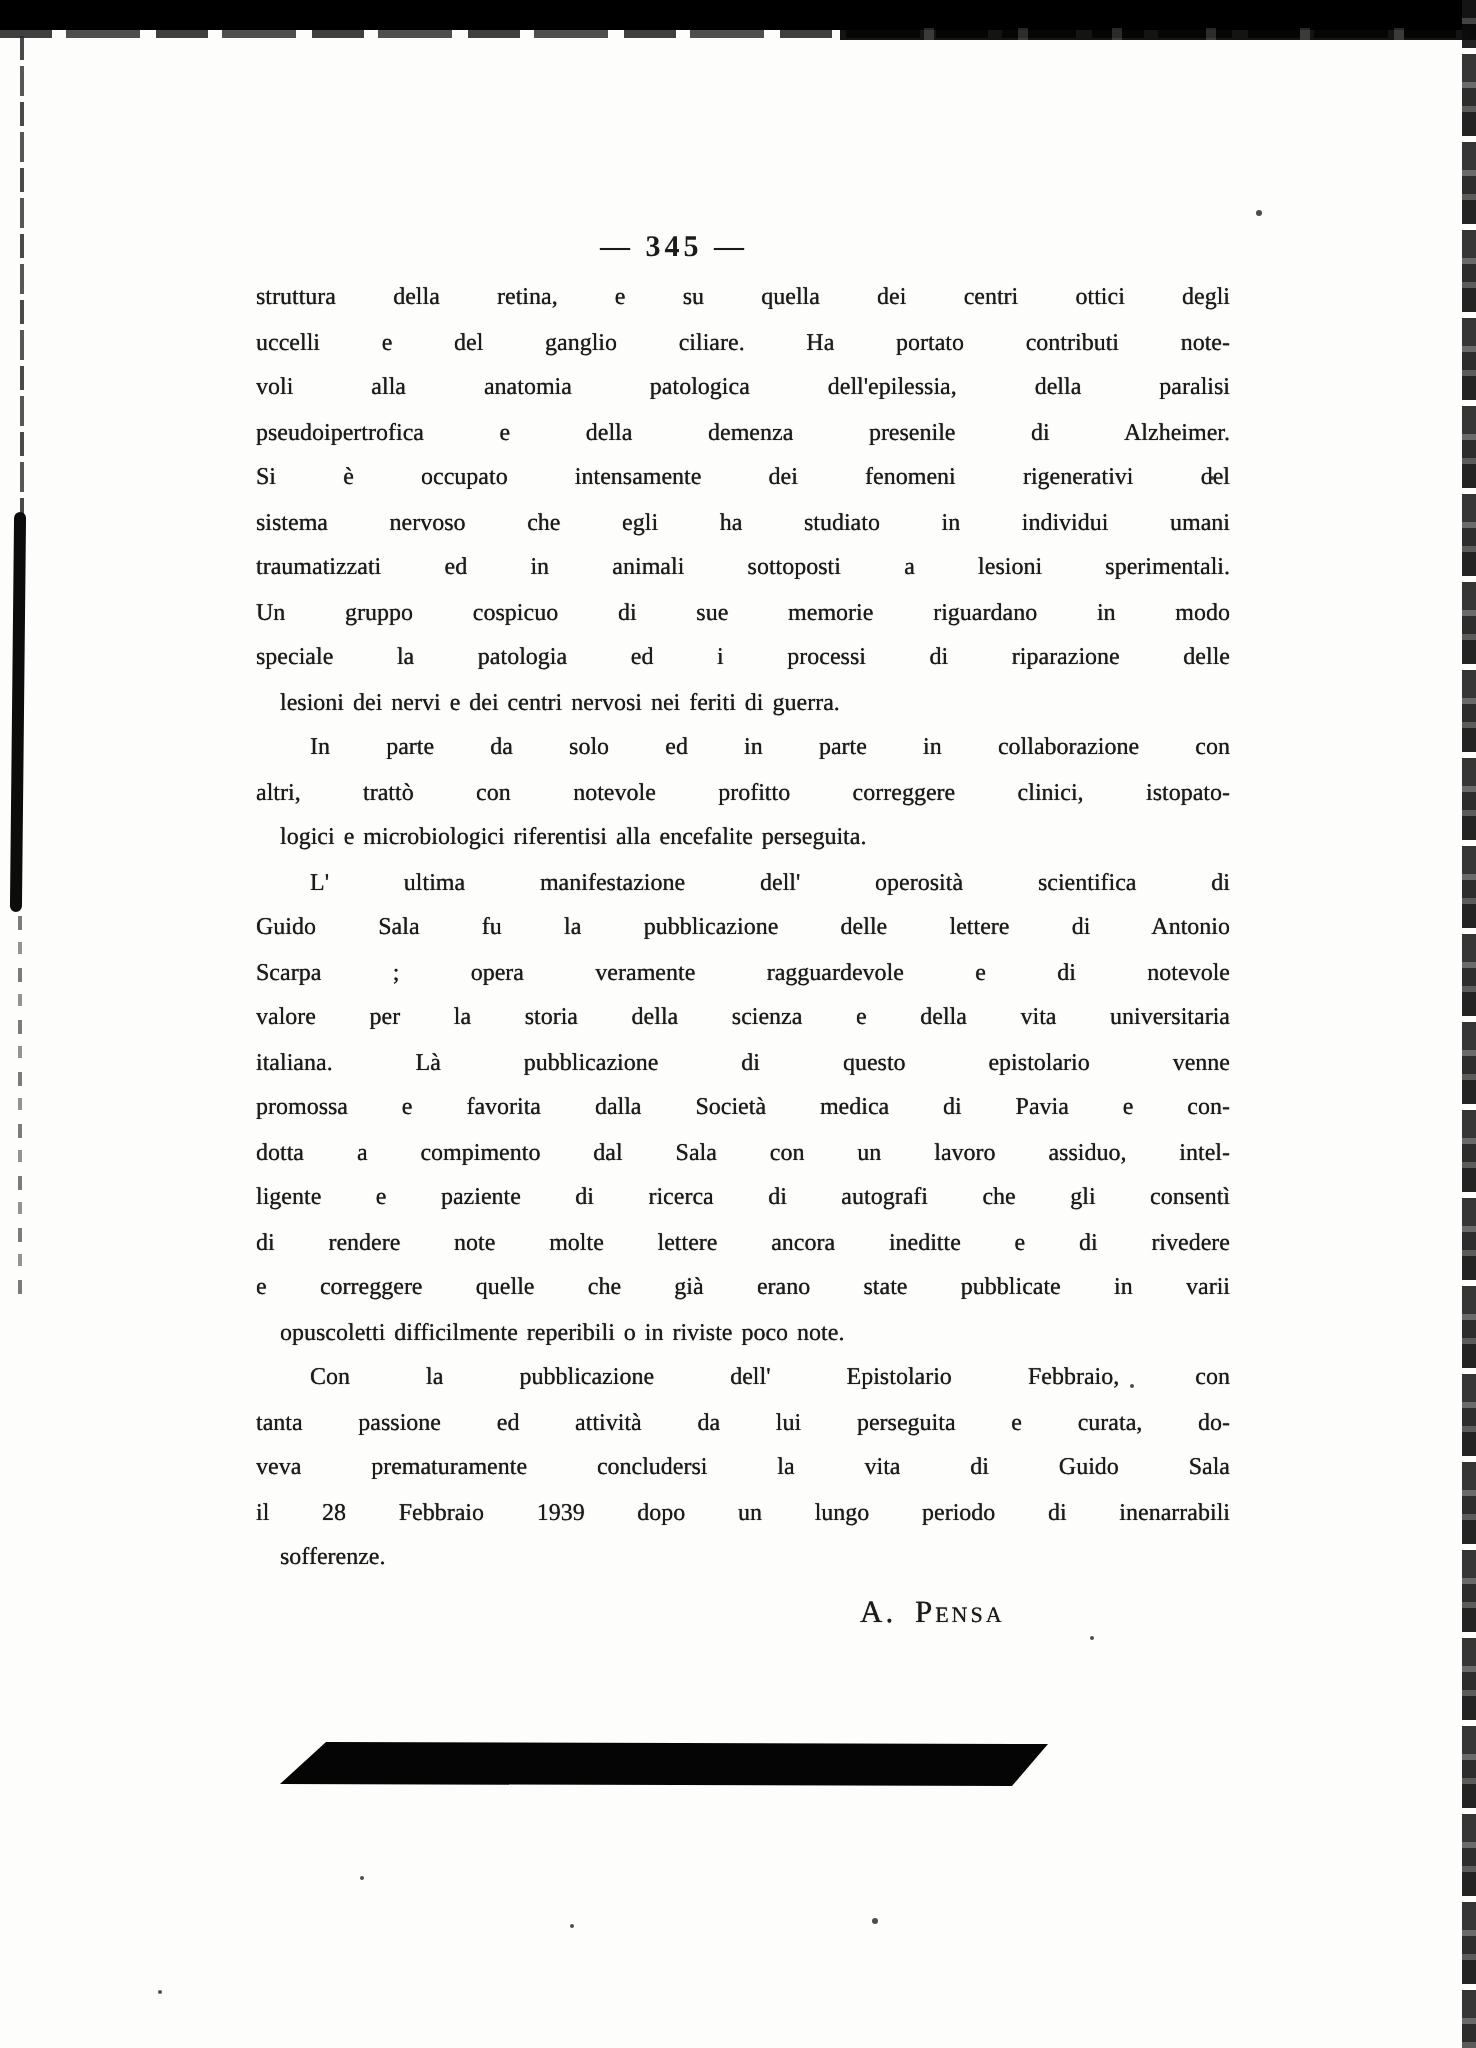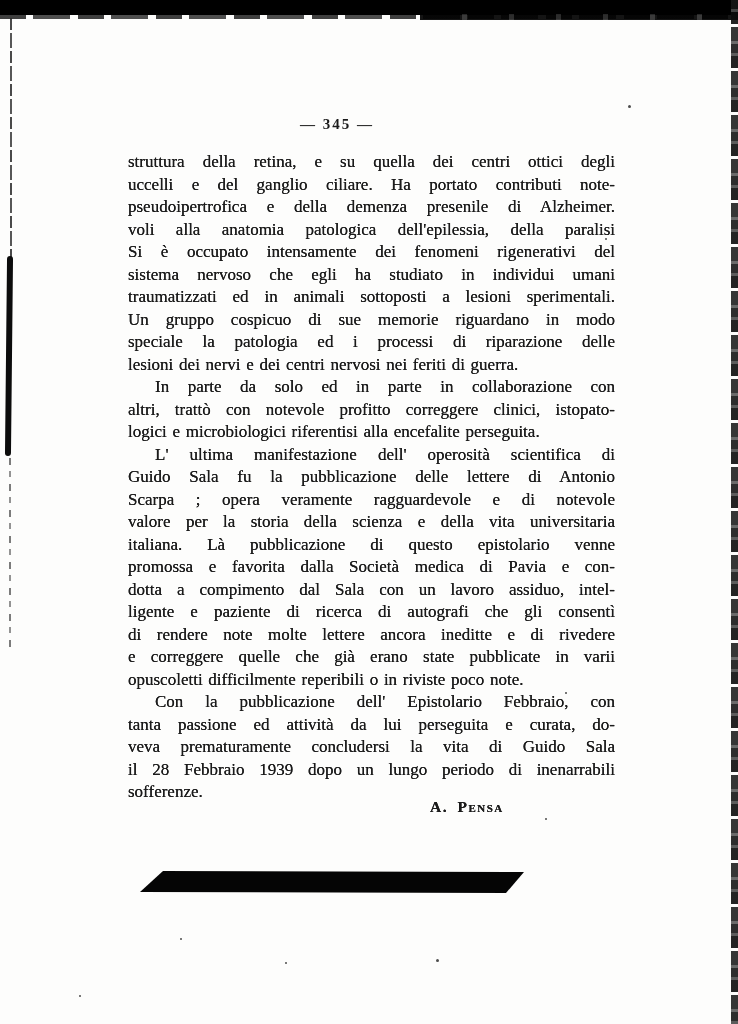--- a/index.html
+++ b/index.html
@@ -62,38 +62,37 @@
   }
   .speck{position:absolute;background:#4d4d4d;border-radius:50%;}
   
   .page-number{
     position:absolute;top:116px;left:0;width:738px;
     text-align:center;
     transform:translateX(-32px);
     font-size:15px;font-weight:bold;letter-spacing:2px;
   }
   .body-text{
-    position:absolute;top:151px;left:128px;width:487px;
-    font-size:17px;line-height:22.5px;
+    position:absolute;top:137px;left:128px;width:487px;
+    font-size:12px;line-height:22.5px;
     word-spacing:1.5px;
     text-shadow:0 0 .4px currentColor;
   }
   .line{
     height:22.5px;overflow:hidden;
     text-align:justify;text-align-last:justify;
     white-space:normal;
   }
   .line.indent{text-indent:27px;}
-  .line.end{text-align-last:left;}
+  .line.end{text-align-last:left;margin-left:12px;}
   .signature{
     position:absolute;top:798px;left:430px;
     font-size:15.5px;font-variant:small-caps;letter-spacing:1.5px;
     text-shadow:0 0 .4px currentColor;
     word-spacing:4px;
-    font-weight:bold;
   }
   .ink-mark-svg{position:absolute;top:0;left:0;pointer-events:none;}
 </style>
 </head>
 <body>
 
 <div class="scan-top"></div>
 <div class="scan-top-right"></div>
 <div class="scan-right"></div>
 <div class="scan-left-thin-a"></div>
@@ -107,22 +106,22 @@
 <div class="speck" style="left:180px;top:938px;width:2px;height:2px;"></div>
 <div class="speck" style="left:285px;top:962px;width:2px;height:2px;"></div>
 <div class="speck" style="left:436px;top:959px;width:3px;height:3px;"></div>
 <div class="speck" style="left:79px;top:995px;width:2px;height:2px;"></div>
 
 <div class="page-number">— 345 —</div>
 
 <div class="body-text">
   <div class="line">struttura della retina, e su quella dei centri ottici degli</div>
   <div class="line">uccelli e del ganglio ciliare. Ha portato contributi note-</div>
+  <div class="line">voli alla anatomia patologica dell'epilessia, della paralisi</div>
   <div class="line">pseudoipertrofica e della demenza presenile di Alzheimer.</div>
-  <div class="line">voli alla anatomia patologica dell'epilessia, della paralisi</div>
   <div class="line">Si è occupato intensamente dei fenomeni rigenerativi del</div>
   <div class="line">sistema nervoso che egli ha studiato in individui umani</div>
   <div class="line">traumatizzati ed in animali sottoposti a lesioni sperimentali.</div>
   <div class="line">Un gruppo cospicuo di sue memorie riguardano in modo</div>
   <div class="line">speciale la patologia ed i processi di riparazione delle</div>
   <div class="line end">lesioni dei nervi e dei centri nervosi nei feriti di guerra.</div>
 
   <div class="line indent">In parte da solo ed in parte in collaborazione con</div>
   <div class="line">altri, trattò con notevole profitto correggere clinici, istopato-</div>
   <div class="line end">logici e microbiologici riferentisi alla encefalite perseguita.</div>

